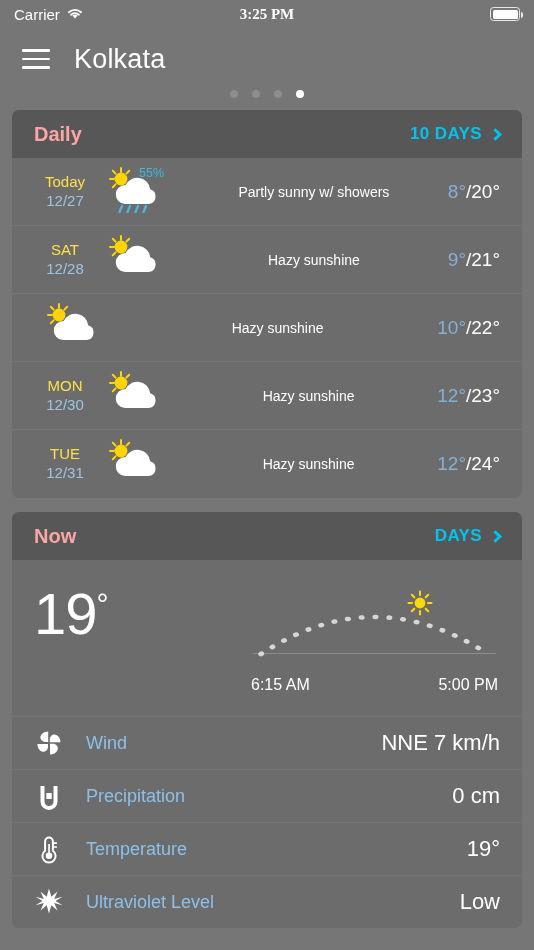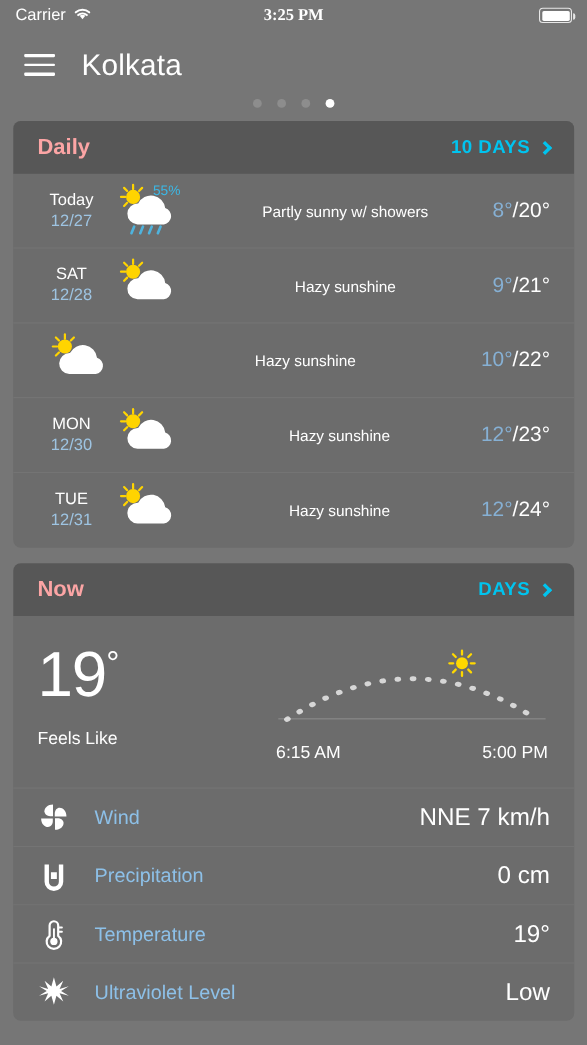--- a/index.html
+++ b/index.html
@@ -60,21 +60,21 @@
     border-top:3px solid #00c4ef; border-right:3px solid #00c4ef;
     transform:rotate(45deg); }
 
   
   .drow{
     display:flex; align-items:center; height:68px; padding:0 22px;
     border-bottom:1px solid rgba(255,255,255,.055);
   }
   .drow:last-child{ border-bottom:none; }
   .dday{ width:62px; text-align:center; line-height:1.25; flex:none; }
-  .dday .d1{ color:#ffffff; font-size:15px; }
+  .dday .d1{ color:#fde047; font-size:15px; }
   .dday .d2{ color:#9ec4e2; font-size:15px; }
   .dicon{ width:78px; flex:none; position:relative; height:52px; }
   .dphrase{ color:#fff; font-size:14px; flex:1; padding-left:6px;text-align:center; }
   .dtemp{ font-size:19px; color:#fff; white-space:nowrap; }
   .dtemp .lo{ color:#86b0d4; }
   .pop{
     position:absolute; left:43px; top:0; color:#3bb8e6;
     font-size:12.5px; font-weight:normal;
   }
 
@@ -272,21 +272,20 @@
     <span class="card-action">
       <span>DAYS</span>
       <i class="chev"></i>
     </span>
   </div>
 
   <div class="now-body">
     <div class="now-top">
       <div class="now-left">
         <div class="bigtemp"><span>19</span><sup>°</sup></div>
-        <div class="feels">Feels Like</div>
       </div>
       <div class="now-right">
         <div class="arcwrap">
           <div class="arcline"></div>
           <svg width="100%" height="76" viewBox="0 0 210 76" preserveAspectRatio="none">
             <path d="M10 68 Q105 -6 200 68" fill="none" stroke="#d6d6d6" stroke-width="4.5" stroke-linecap="round" stroke-dasharray="0.6 11"></path>
           </svg>
           <svg width="26" height="26" viewBox="0 0 26 26" style="position:absolute;left:63%;top:4px;">
             <g stroke="#ffd800" stroke-width="2.1" stroke-linecap="round">
               <line x1="13" y1="1.5" x2="13" y2="5"></line>

